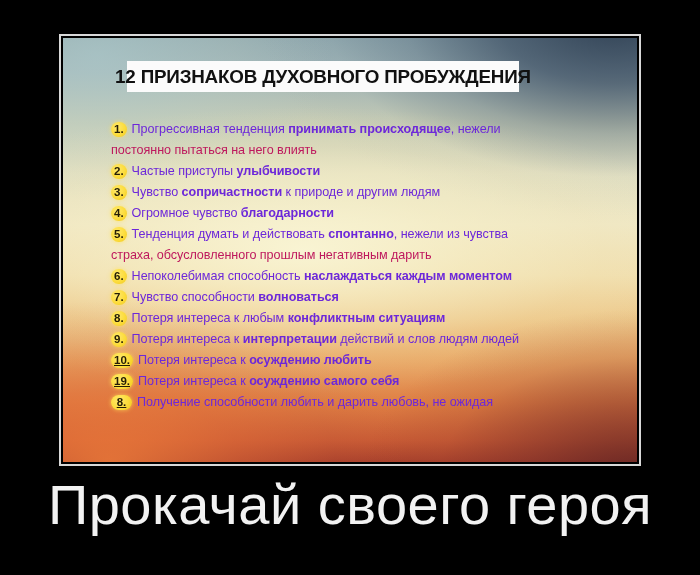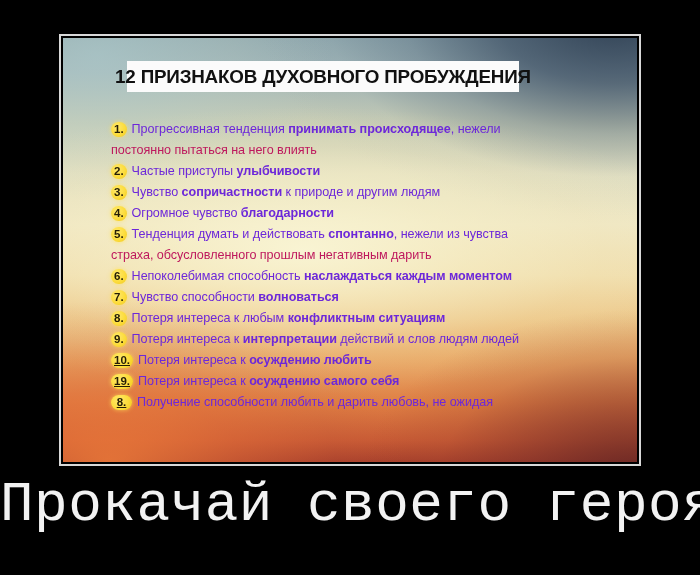--- a/index.html
+++ b/index.html
@@ -192,21 +192,21 @@
     letter-spacing: -0.05px;
   }
 
   
   .caption {
     position: absolute;
     left: 0;
     top: 470px;
     width: 700px;
     text-align: center;
-    font-family: Liberation Mono, monospace;
+    font-family: Liberation Sans, sans-serif;
     font-size: 56px;
     line-height: 70px;
     color: #f2f2f2;
     letter-spacing: 0.5px;
     white-space: nowrap;
   }
 </style>
 </head>
 <body>
 

